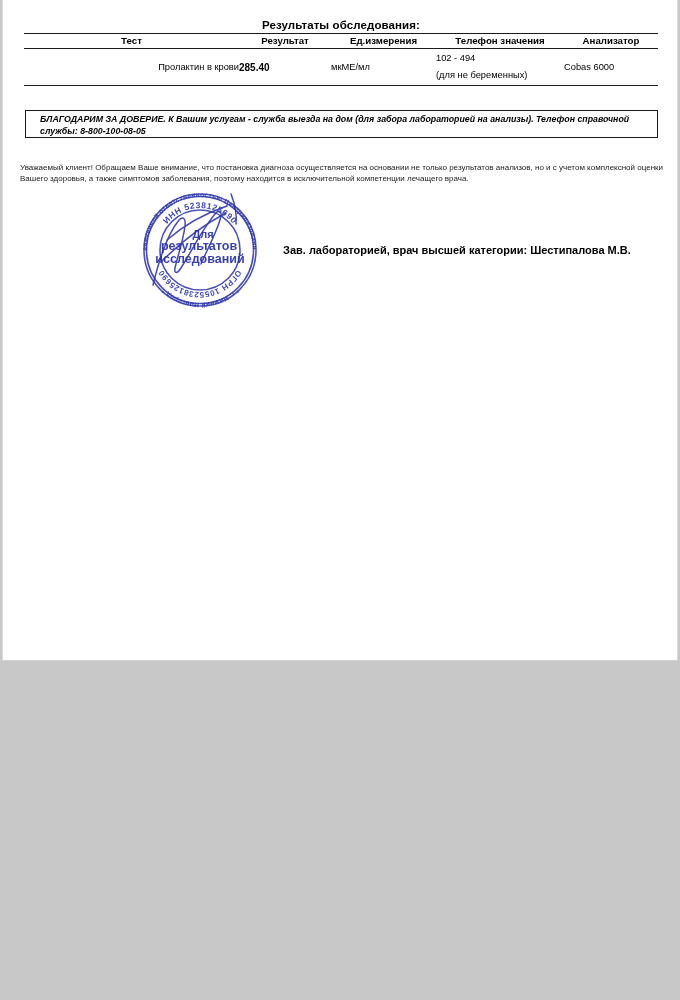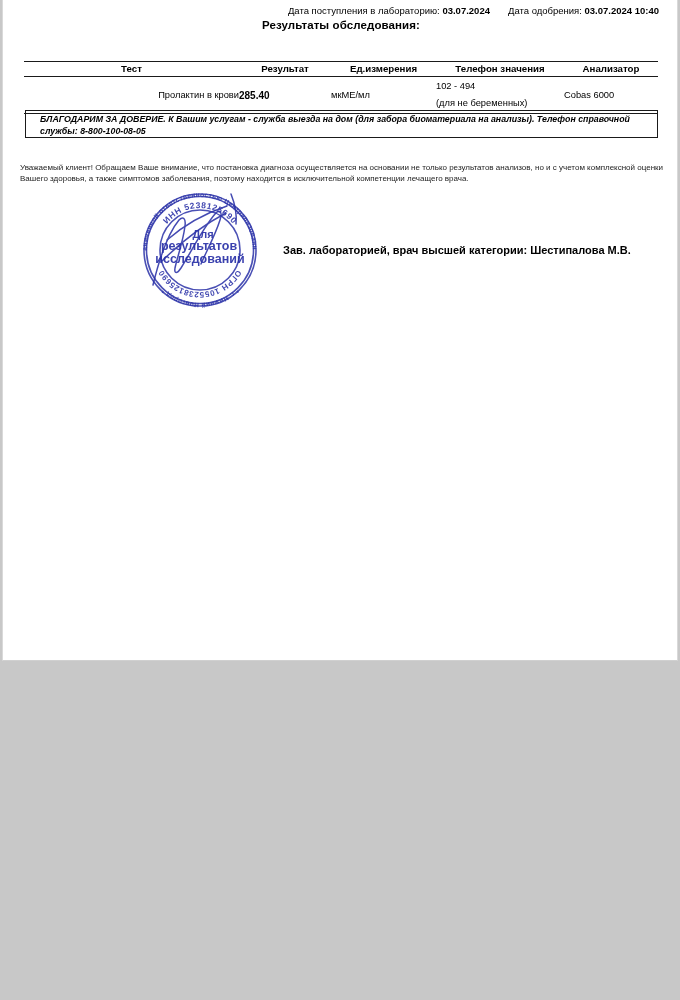--- a/index.html
+++ b/index.html
@@ -62,21 +62,20 @@
   }
 
   
   #results-table {
     position: absolute;
     left: 21px;
     top: 33px;
     width: 634px;
     border-collapse: collapse;
     table-layout: fixed;
-    margin-top: 28px;
   }
   #results-table th,
   #results-table td {
     padding: 0;
     vertical-align: middle;
   }
   #results-table thead tr {
     border-top: 1.3px solid #1a1a1a;
     border-bottom: 1.3px solid #1a1a1a;
   }
@@ -165,25 +164,20 @@
     width: 138px;
     height: 132px;
   }
   #stamp svg { display: block; width: 138px; height: 132px; }
 </style>
 </head>
 <body>
 
 <div id="page-sheet">
 
-  <div id="header-dates">
-    <span class="grp"><span class="lbl">Дата поступления в лабораторию:</span>
-      <span class="val">03.07.2024</span></span><span class="grp"><span class="lbl">Дата одобрения:</span>
-      <span class="val">03.07.2024 10:40</span></span>
-  </div>
 
   <div id="results-title">Результаты обследования:</div>
 
   <table id="results-table">
     <colgroup>
       <col class="col-test">
         <col class="col-result">
         <col class="col-units">
         <col class="col-ref">
         <col class="col-analyzer">
@@ -205,21 +199,21 @@
         <td class="cell-ref">
           <span class="ref-range">102 - 494</span>
           <span class="ref-note">(для не беременных)</span>
         </td>
         <td class="cell-analyzer">Cobas 6000</td>
       </tr>
     </tbody>
   </table>
 
   <div id="notice-box">
-    <span>БЛАГОДАРИМ ЗА ДОВЕРИЕ. К Вашим услугам - служба выезда на дом (для забора биоматериала на анализы). Телефон</span>
+    <span>БЛАГОДАРИМ ЗА ДОВЕРИЕ. К Вашим услугам - служба выезда на дом (для забора лабораторией на анализы). Телефон</span>
     <span>справочной службы: 8-800-100-08-05</span>
   </div>
 
   <div id="disclaimer">Уважаемый клиент! Обращаем Ваше внимание, что постановка диагноза осуществляется на основании не только результатов анализов, но и с учетом комплексной оценки Вашего здоровья, а также симптомов заболевания, поэтому находится в исключительной компетенции лечащего врача.</div>
 
   <div id="stamp">
     <svg viewBox="0 0 138 132" xmlns="http://www.w3.org/2000/svg" aria-hidden="true">
       <defs>
         <path id="ringTopPath" d="M 16,70 A 53,53 0 0 1 122,70"></path>
         <path id="ringInnPath" d="M 27,70 A 42,42 0 0 1 111,70"></path>

